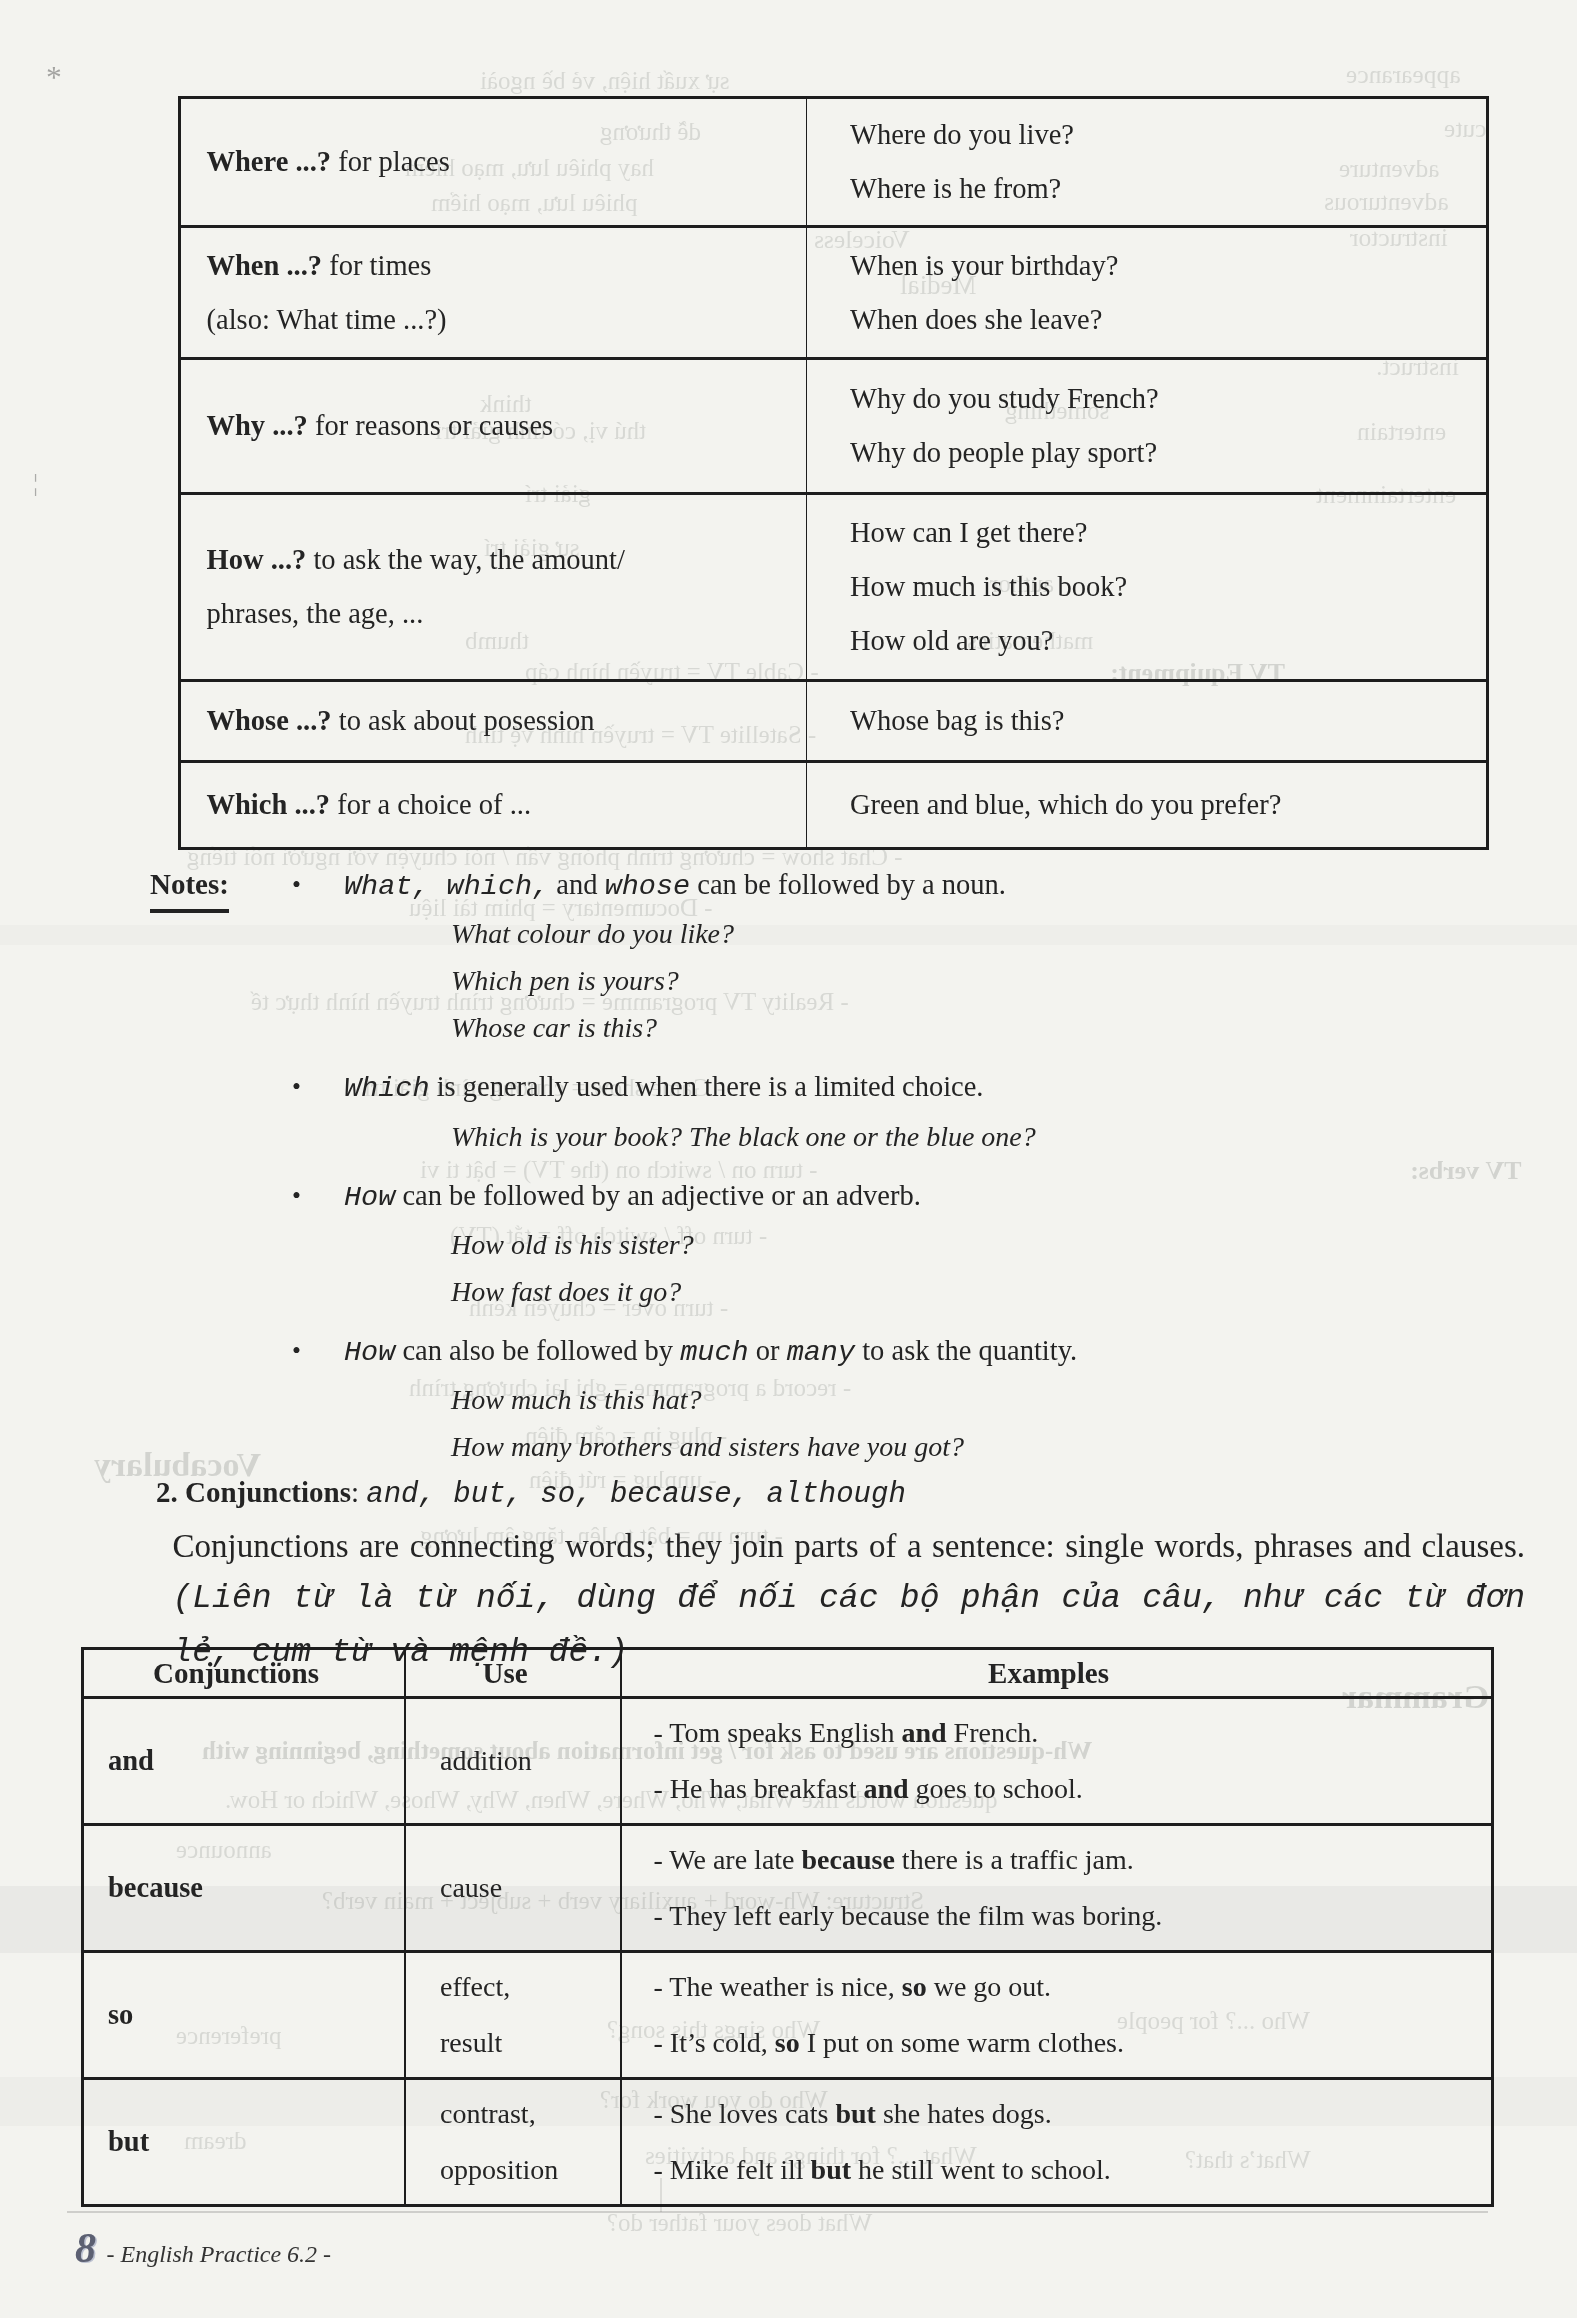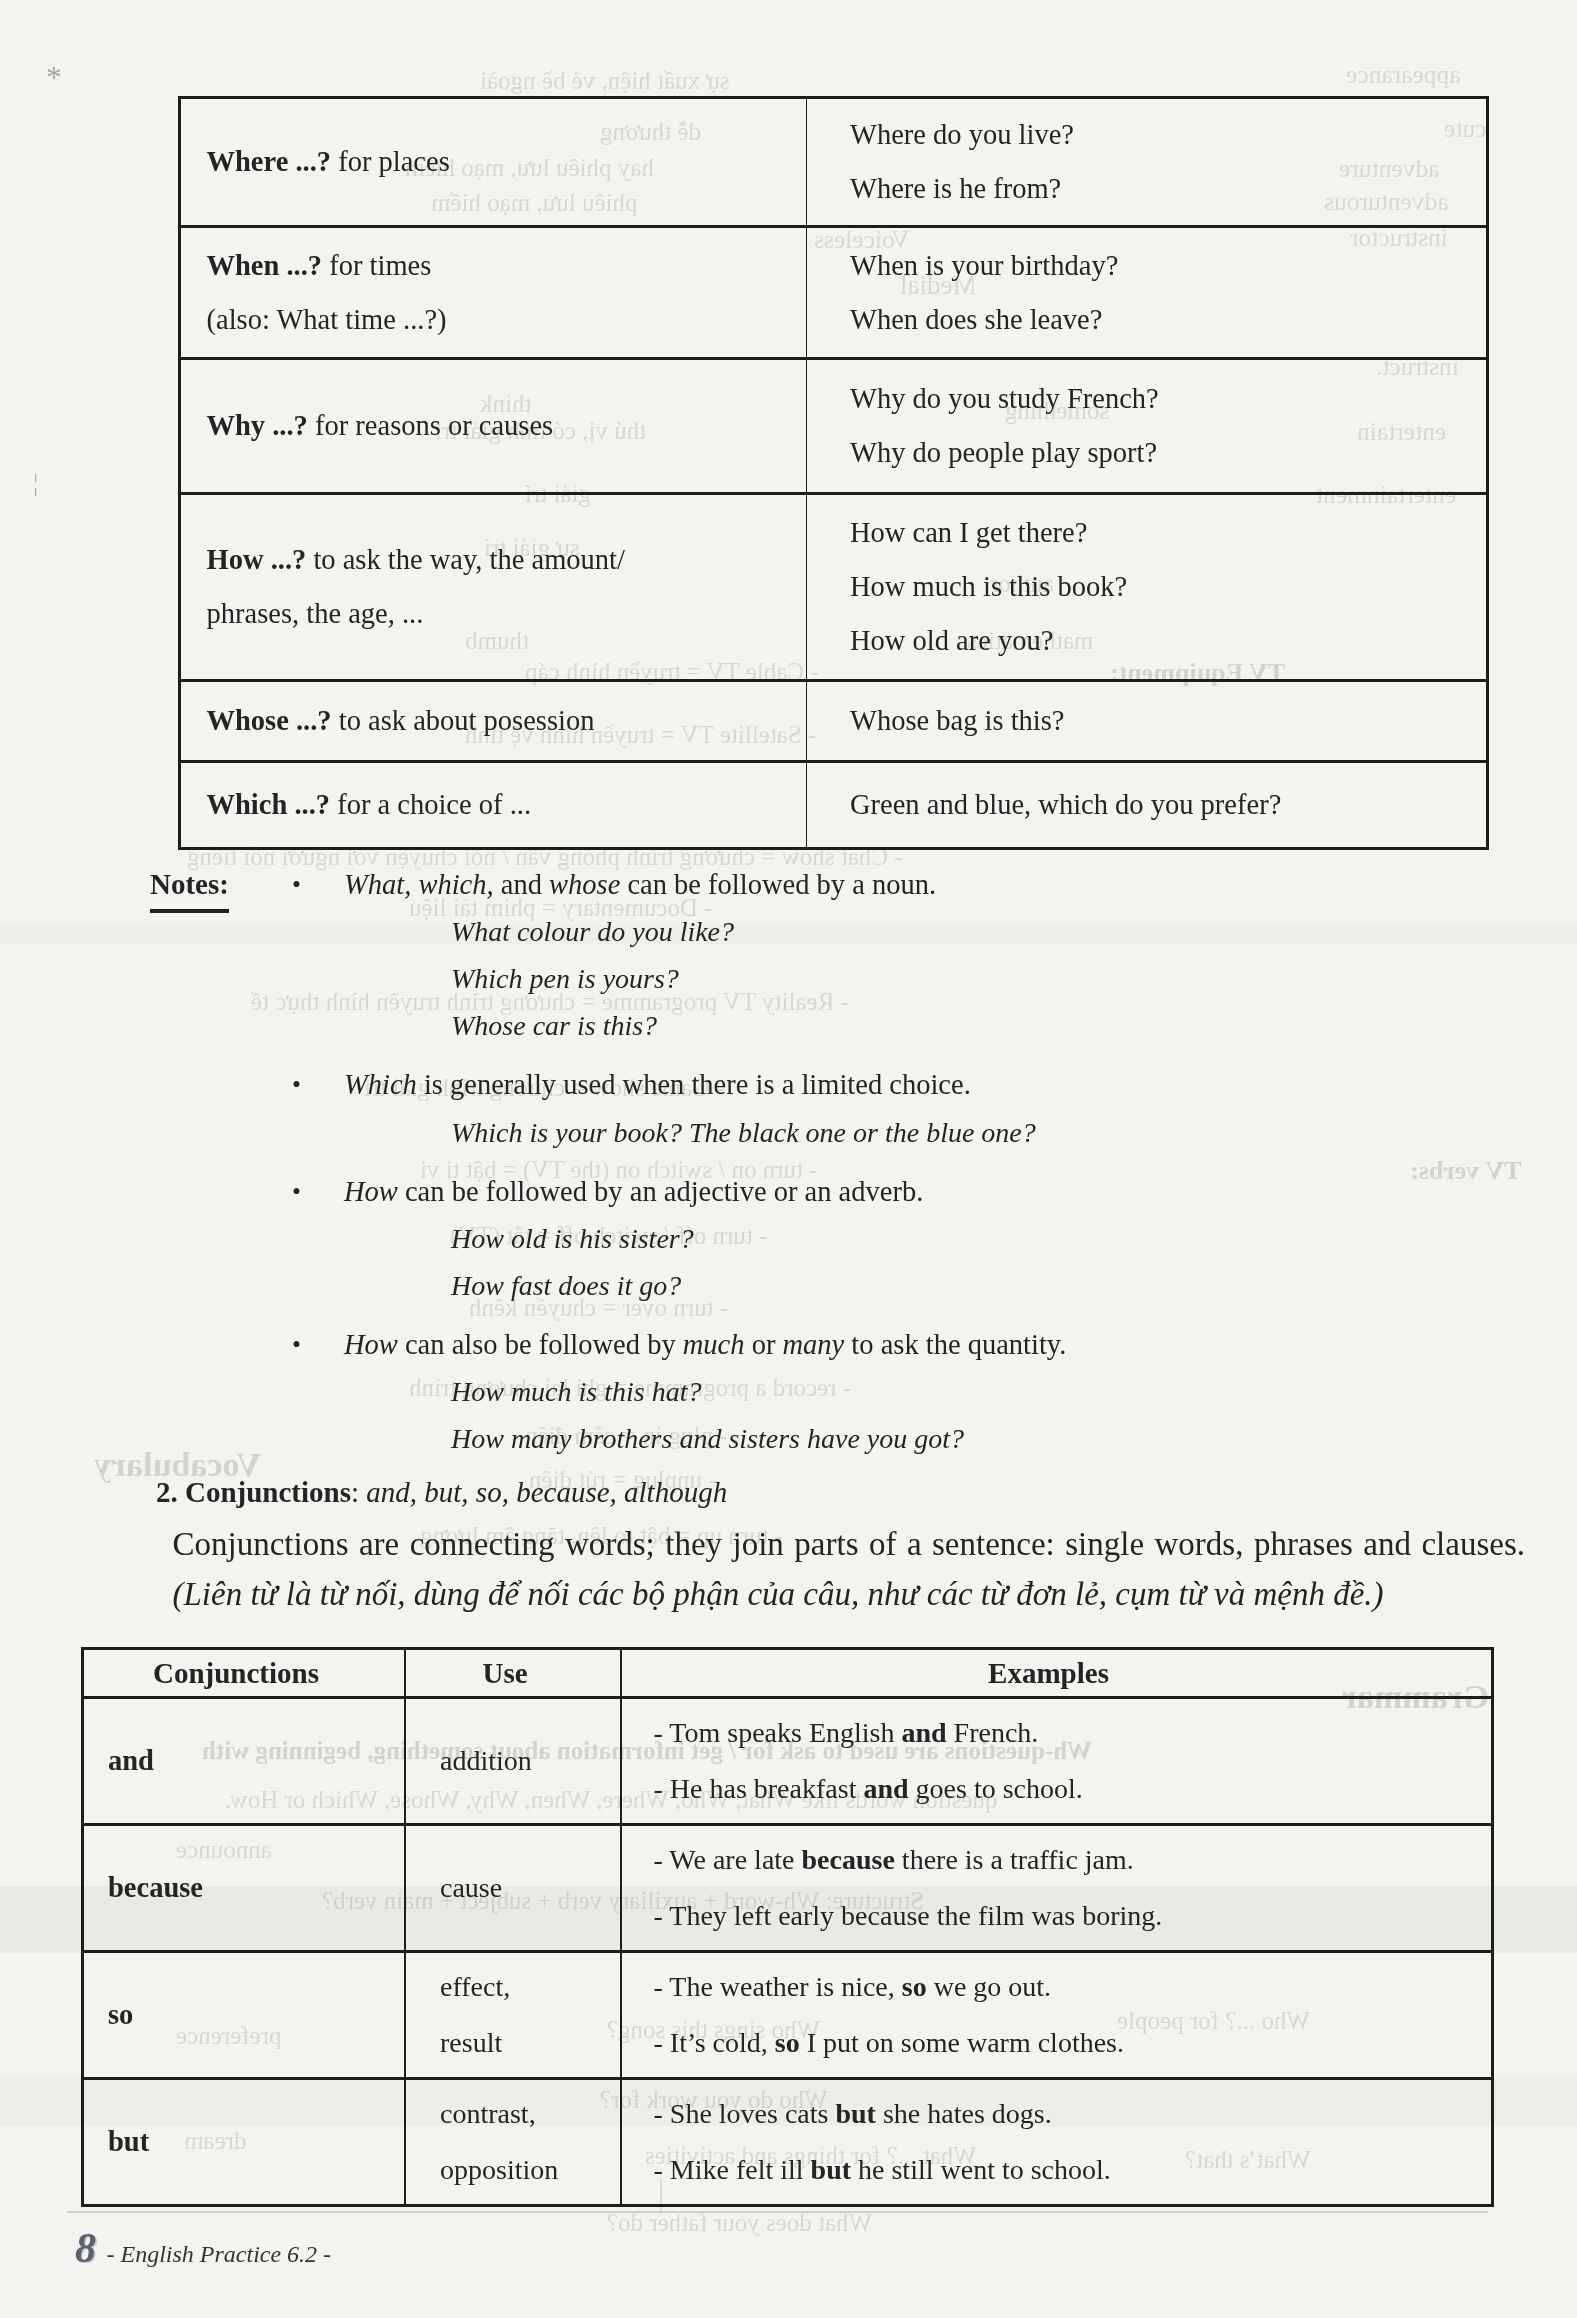--- a/index.html
+++ b/index.html
@@ -24,21 +24,21 @@
     position:absolute;left:178px;top:96px;width:1311px;
     border:3px solid #1d1d1d;box-sizing:border-box;
   }
   .qrow{display:flex;border-top:3px solid #1d1d1d;}
   .qrow:first-child{border-top:none;}
   .qcell{display:flex;flex-direction:column;justify-content:center;box-sizing:border-box;padding:9px 7.5px;}
   .qleft{flex:0 0 626px;border-right:1.5px solid #1d1d1d;padding-left:25.5px;}
   .qright{flex:1;padding-left:43px;justify-content:center;}
   .tline{font-size:28.5px;line-height:1.9;}
   .b{font-weight:bold;}
-  .i{font-style:italic;}
+  .i{font-style:italic;font-family:Liberation Mono, monospace;}
   
   .notes{position:absolute;left:150px;top:861px;width:1342px;display:flex;}
   .notes-label-col{flex:0 0 142px;}
   .notes-label{
     font-weight:bold;font-size:29px;line-height:1.65;
     border-bottom:4.5px solid #222;padding-bottom:0px;display:inline-block;
   }
   .notes-bullets{flex:1;}
   .bullet-group{margin-bottom:12px;}
   .bullet-line{position:relative;padding-left:52px;font-size:28.5px;line-height:1.66;}

